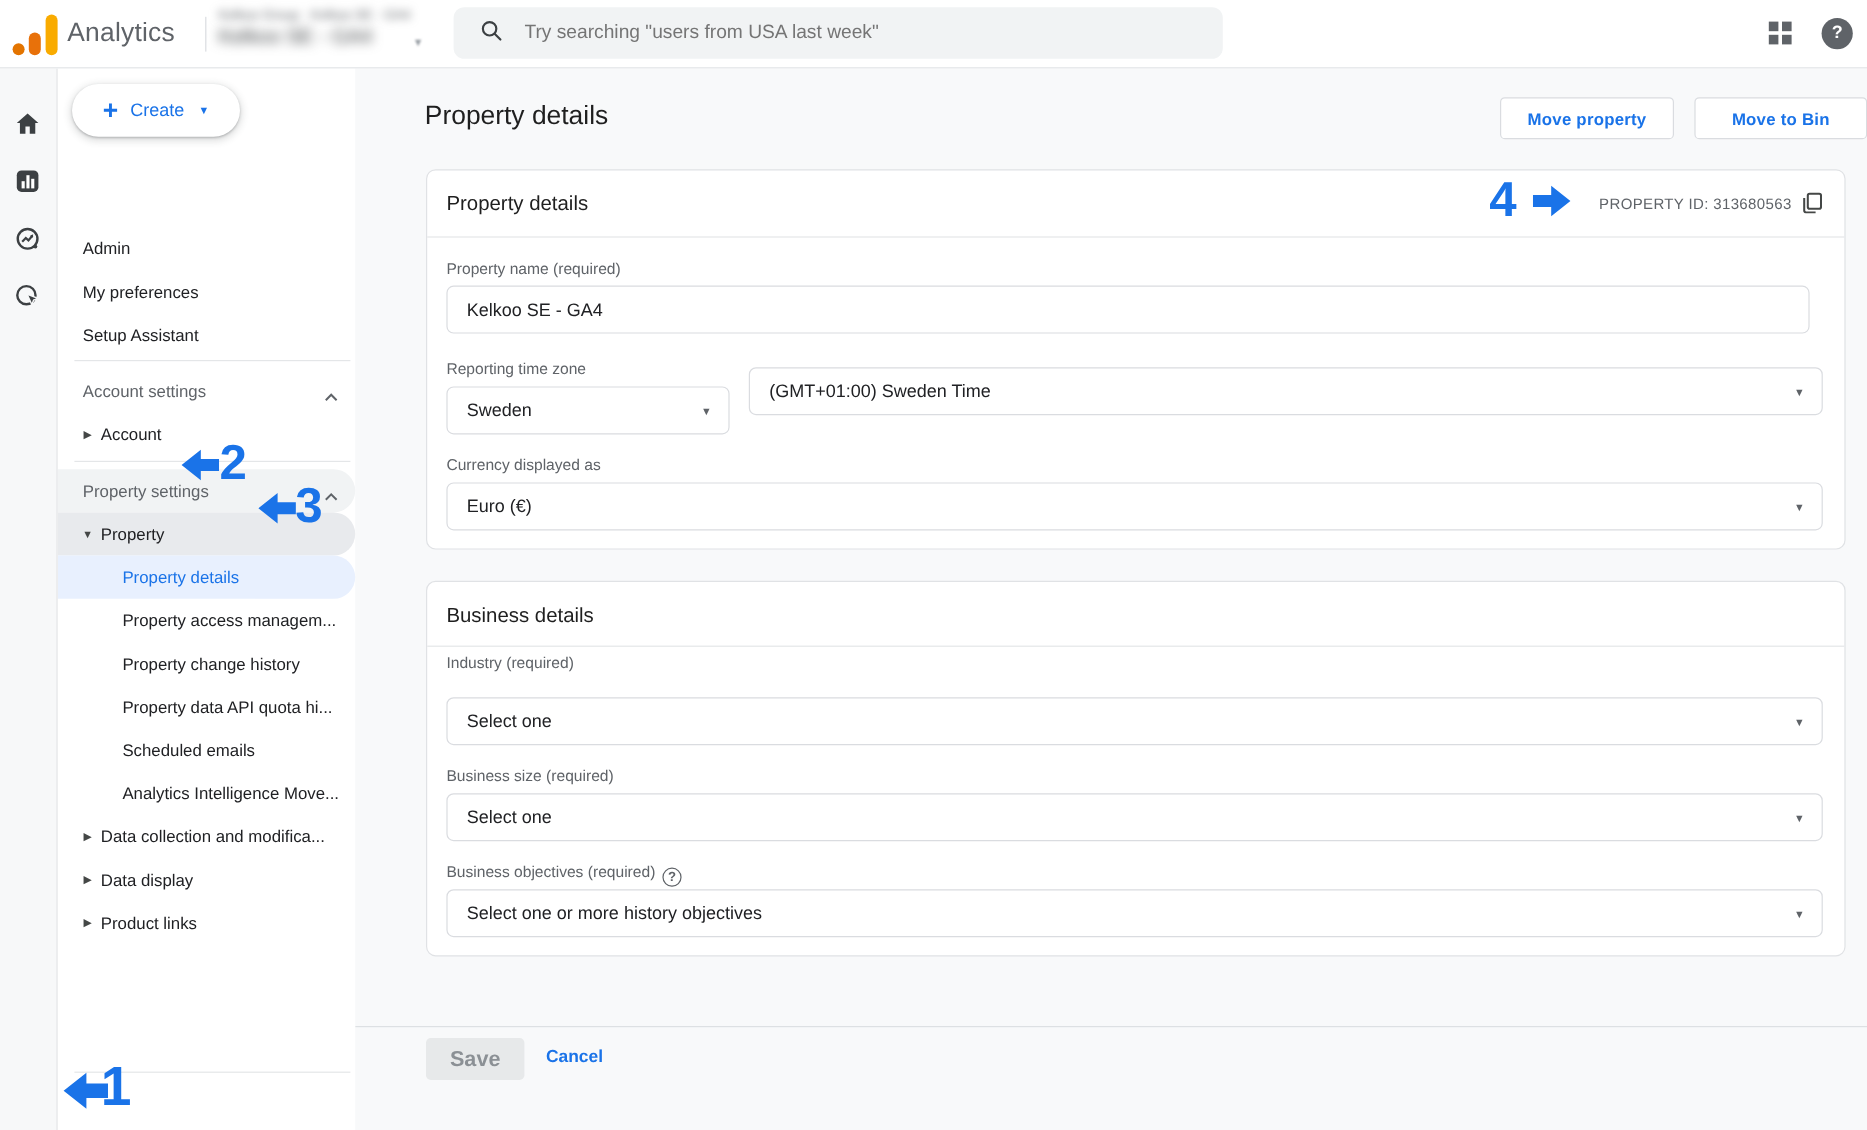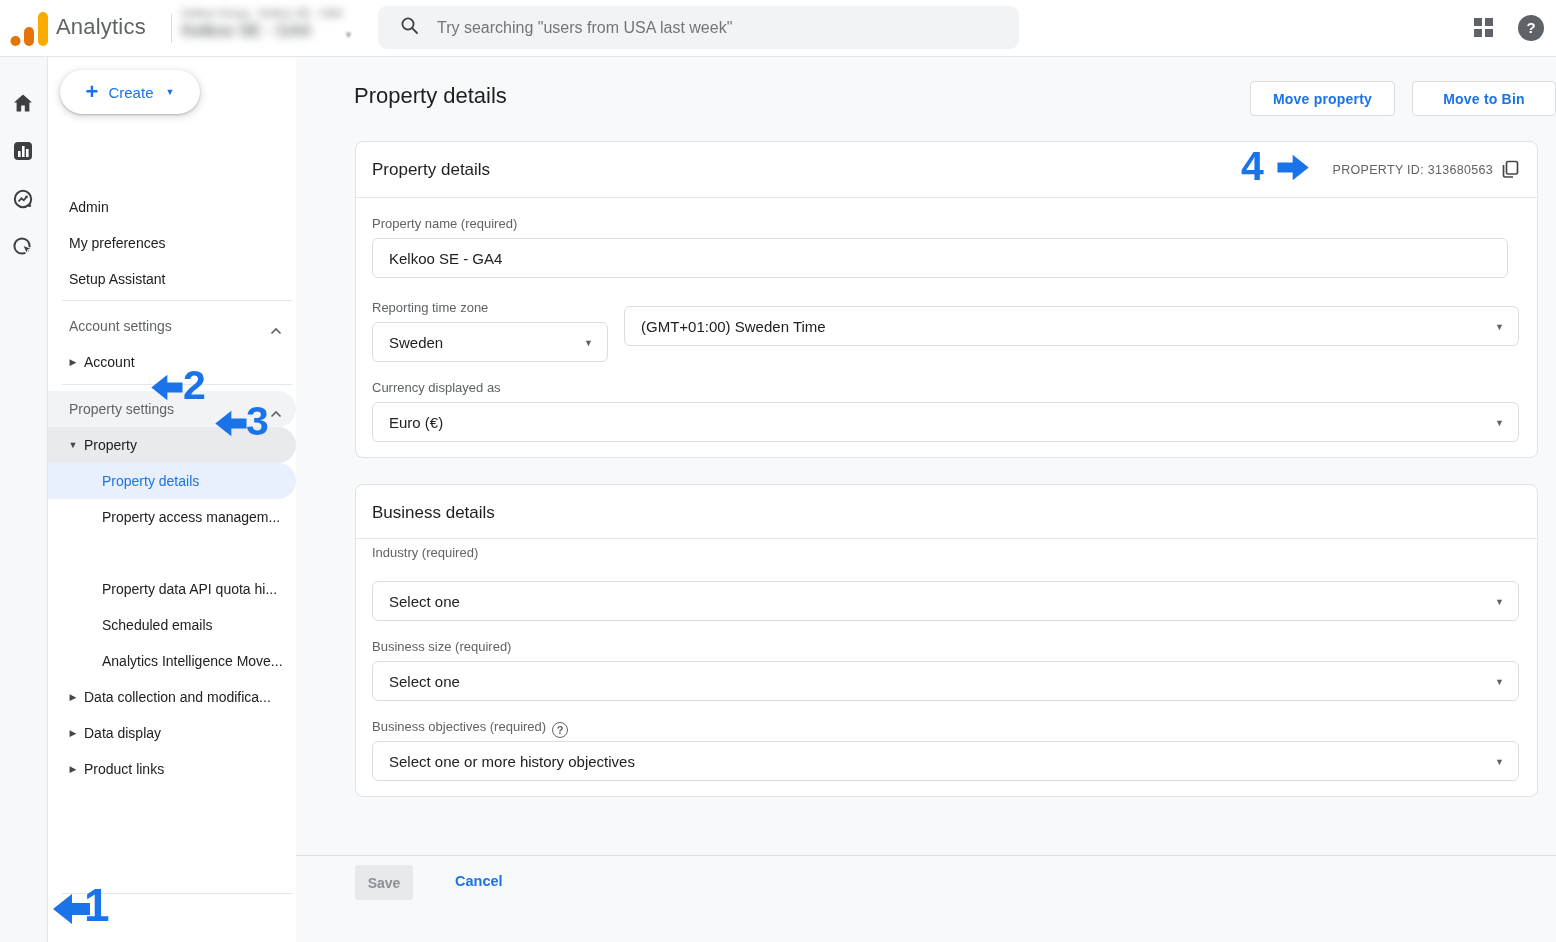--- a/index.html
+++ b/index.html
@@ -77,22 +77,22 @@
   .tbox input { border:none; outline:none; width:95%; height:100%; padding-left:16px; font-size:15px;
     color:#202124; background:transparent; font-family:"Liberation Sans",sans-serif; }
   .selbox { position:absolute; background:#fff; border:1px solid #dadce0; border-radius:6px; height:40px;
     display:flex; align-items:center; padding-left:16px; font-size:15px; color:#202124; cursor:pointer; }
   .selbox .caret { position:absolute; right:14px; top:15px; font-size:9px; color:#5f6368; }
   .q-icon { display:inline-block; width:16px; height:16px; border:1.5px solid #5f6368; border-radius:50%;
     color:#5f6368; font-size:11px; font-weight:bold; text-align:center; line-height:15px; margin-left:6px;
     vertical-align:-3px; }
 
   .footer-div { position:absolute; left:296px; top:855px; width:1260px; height:1px; background:#dde0e3; }
-  .save-btn { position:absolute; left:355px; top:865px; width:58px; height:35px; background:#e7e9ea;
-    border:none; border-radius:4px; color:#8b9095; font-size:14px; font-weight:bold; cursor:default; }
+  .save-btn { position:absolute; left:355px; top:865px; width:82px; height:35px; background:#e7e9ea;
+    border:none; border-radius:4px; color:#8b9095; font-size:18px; font-weight:bold; cursor:default; }
   .cancel-link { position:absolute; left:455px; top:873px; color:#1a73e8; font-size:14.5px;
     font-weight:bold; cursor:pointer; }
 
   
   .ann-num { position:absolute; color:#1a73e8; font-weight:bold; z-index:40; }
   .ann-arrow { position:absolute; z-index:40; }
 </style>
 </head>
 <body>
 
@@ -203,20 +203,23 @@
   <div class="side-row pad2 pill-gray" style="top:370px">
     <span class="tri">▼</span>
     <span class="txt">Property</span>
     </div>
   <div class="side-row pad3 pill-blue" style="top:406px">
     <span class="txt">Property details</span>
     </div>
   <div class="side-row pad3" style="top:442px">
     <span class="txt">Property access managem...</span>
     </div>
+  <div class="side-row pad3" style="top:478px">
+    <span class="txt">Property change history</span>
+    </div>
   <div class="side-row pad3" style="top:514px">
     <span class="txt">Property data API quota hi...</span>
     </div>
   <div class="side-row pad3" style="top:550px">
     <span class="txt">Scheduled emails</span>
     </div>
   <div class="side-row pad3" style="top:586px">
     <span class="txt">Analytics Intelligence Move...</span>
     </div>
   <div class="side-row pad2" style="top:622px">

